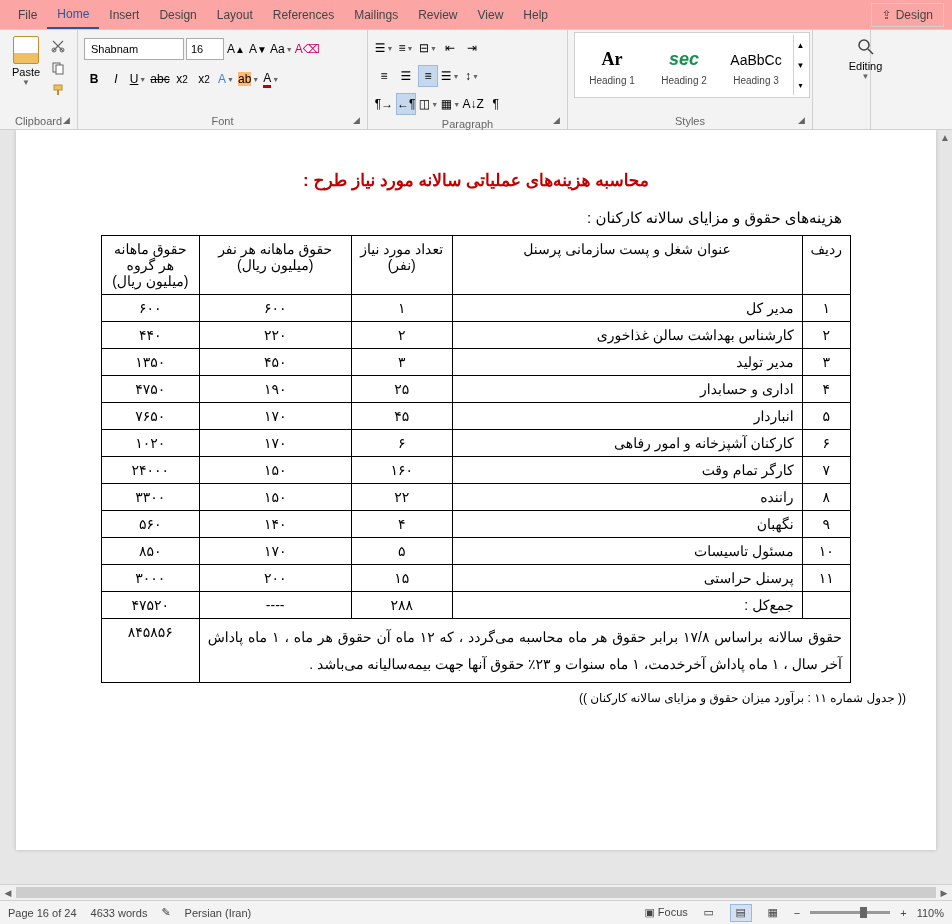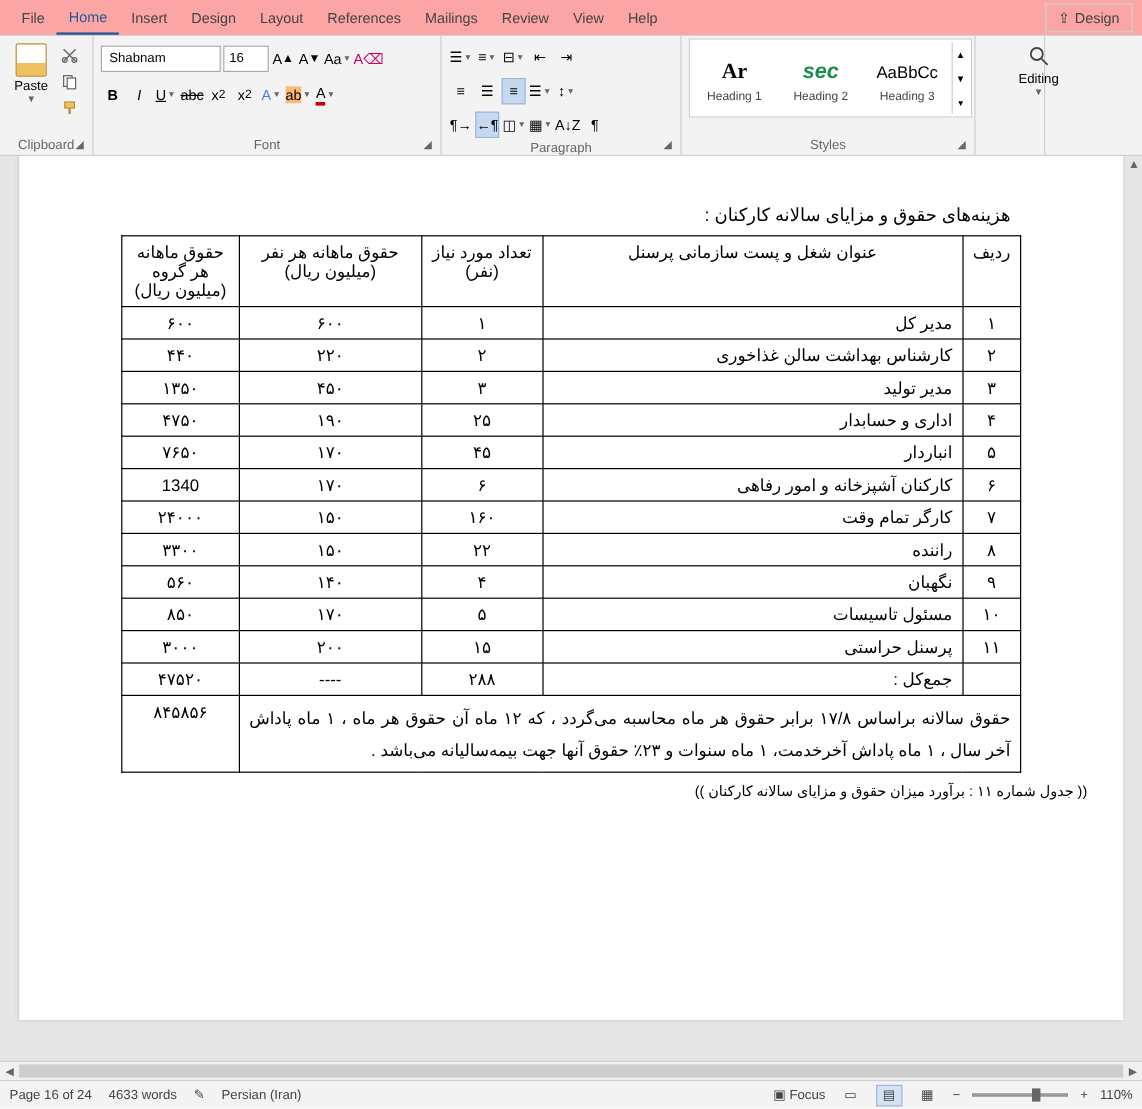--- a/index.html
+++ b/index.html
@@ -244,20 +244,21 @@
       </div>
     </div>
   </div>
 </div>
 
 <span class="collapse-ribbon">▲</span>
 
 <div class="doc-area">
   <div class="page">
     <div class="doc-content">
+      <div class="title-red">محاسبه هزینه‌های عملیاتی سالانه مورد نیاز طرح :</div>
       <div class="subtitle">هزینه‌های حقوق و مزایای سالانه کارکنان :</div>
       <table class="salary-table">
         <thead>
           <tr>
             <th class="col-radif">ردیف</th>
             <th class="col-title">عنوان شغل و پست سازمانی پرسنل</th>
             <th>تعداد مورد نیاز (نفر)</th>
             <th>حقوق ماهانه هر نفر (میلیون ریال)</th>
             <th>حقوق ماهانه هر گروه (میلیون ریال)</th>
           </tr>
@@ -296,21 +297,21 @@
               <td class="col-title">انباردار</td>
               <td class="col-num">۴۵</td>
               <td class="col-num">۱۷۰</td>
               <td class="col-num">۷۶۵۰</td>
             </tr>
             <tr>
               <td class="col-radif">۶</td>
               <td class="col-title">کارکنان آشپزخانه و امور رفاهی</td>
               <td class="col-num">۶</td>
               <td class="col-num">۱۷۰</td>
-              <td class="col-num">1340</td>
+              <td class="col-num">۱۰۲۰</td>
             </tr>
             <tr>
               <td class="col-radif">۷</td>
               <td class="col-title">کارگر تمام وقت</td>
               <td class="col-num">۱۶۰</td>
               <td class="col-num">۱۵۰</td>
               <td class="col-num">۲۴۰۰۰</td>
             </tr>
             <tr>
               <td class="col-radif">۸</td>

